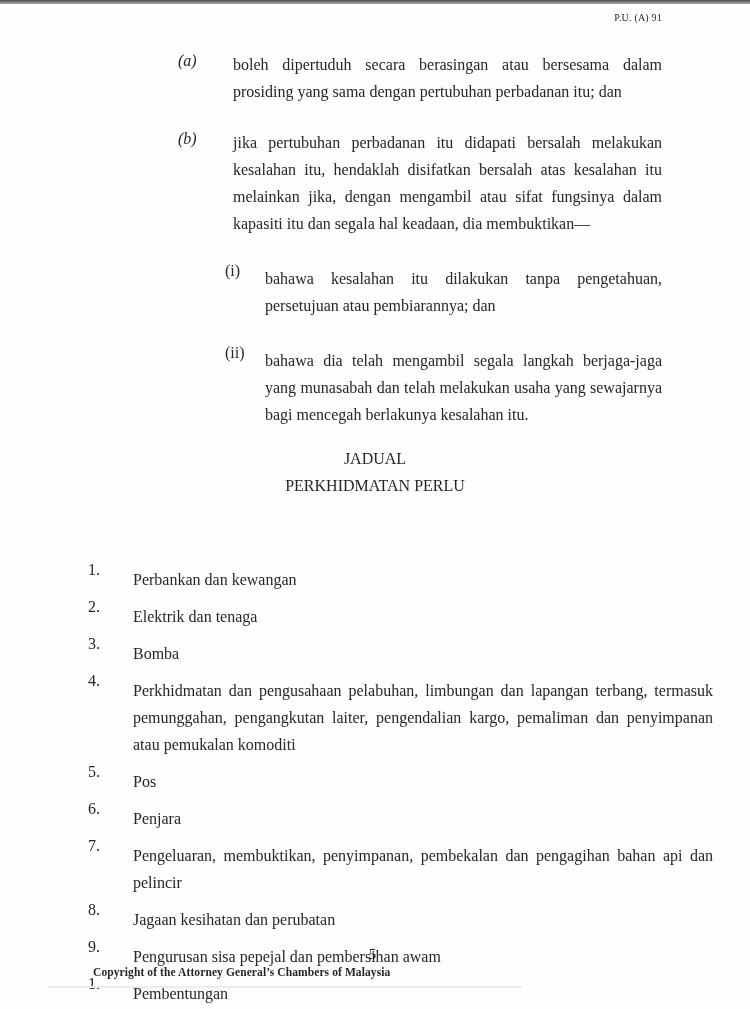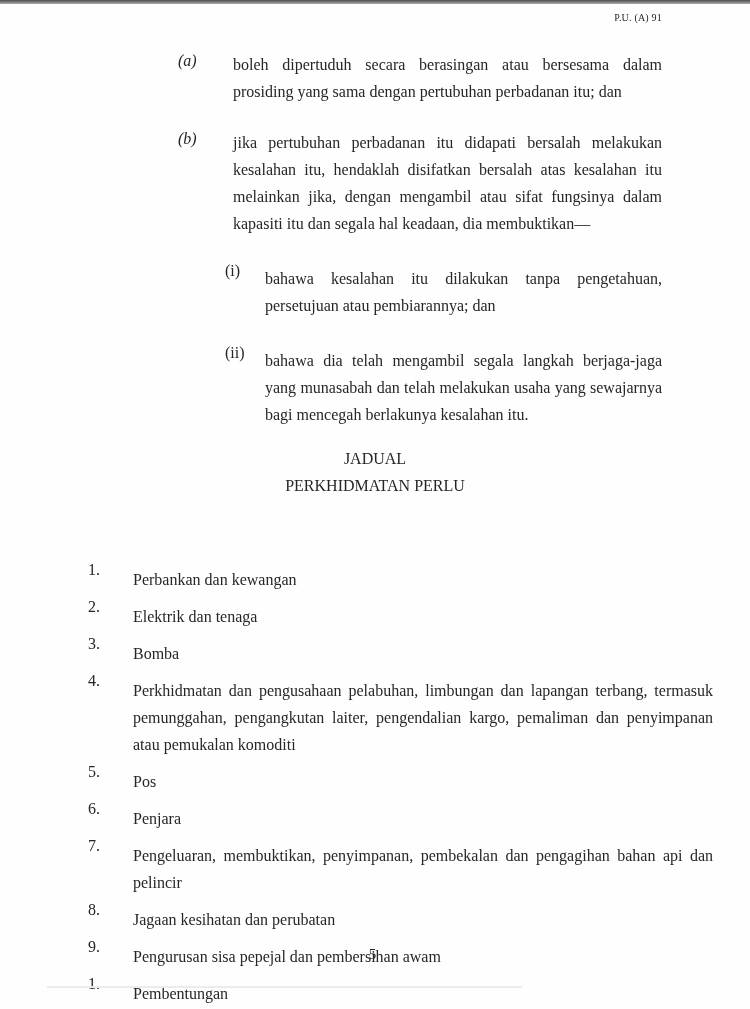--- a/index.html
+++ b/index.html
@@ -123,15 +123,16 @@
       <span class="num">9.</span>
       <span class="itext">Pengurusan sisa pepejal dan pembersihan awam</span>
     </div>
     <div class="row">
       <span class="num">1.</span>
       <span class="itext">Pembentungan</span>
     </div>
   </div>
 
   <div class="pageno">5</div>
+  <div class="copyright">Copyright of the Attorney General’s Chambers of Malaysia</div>
   <div class="scanline"></div>
 
 </div>
 
 </body></html>

